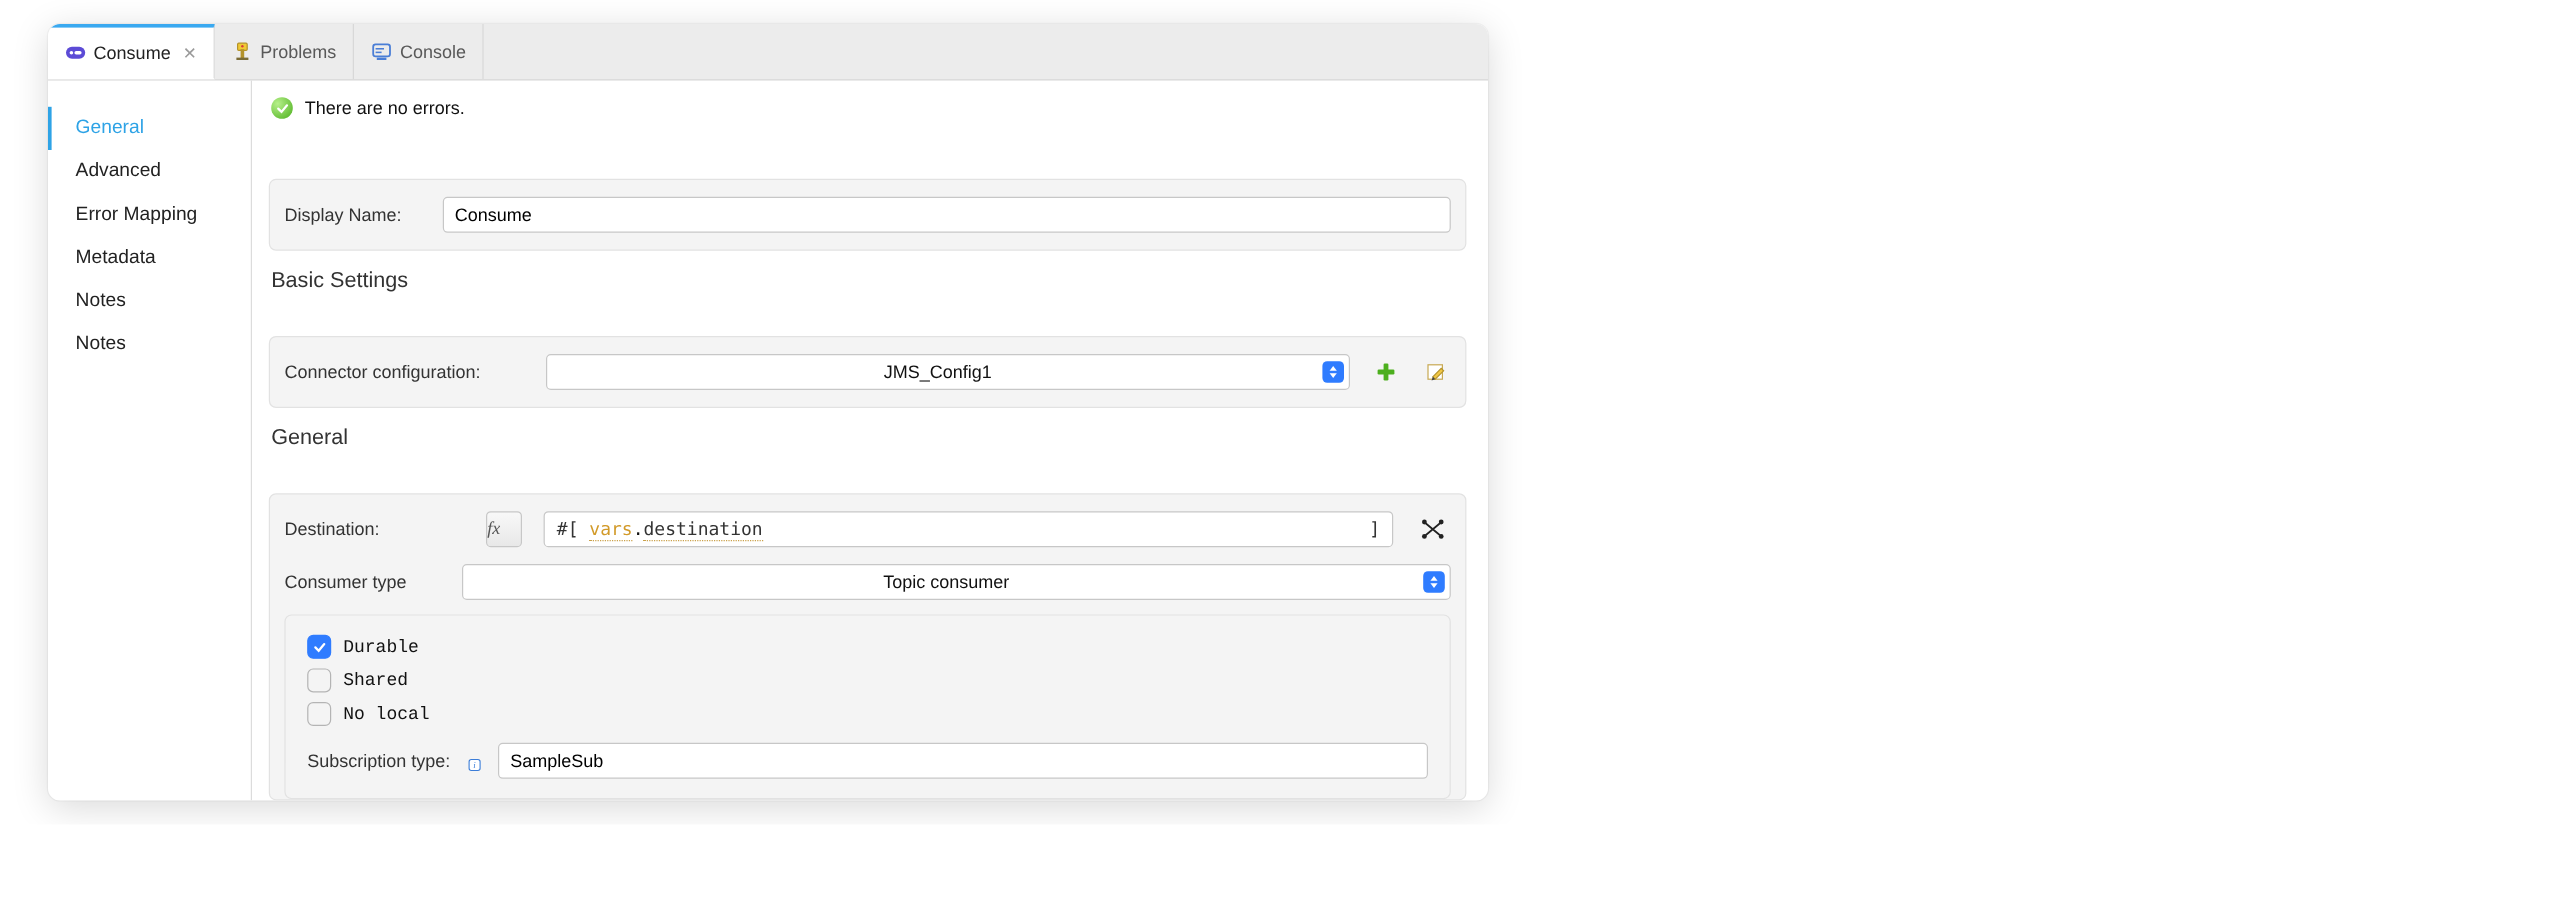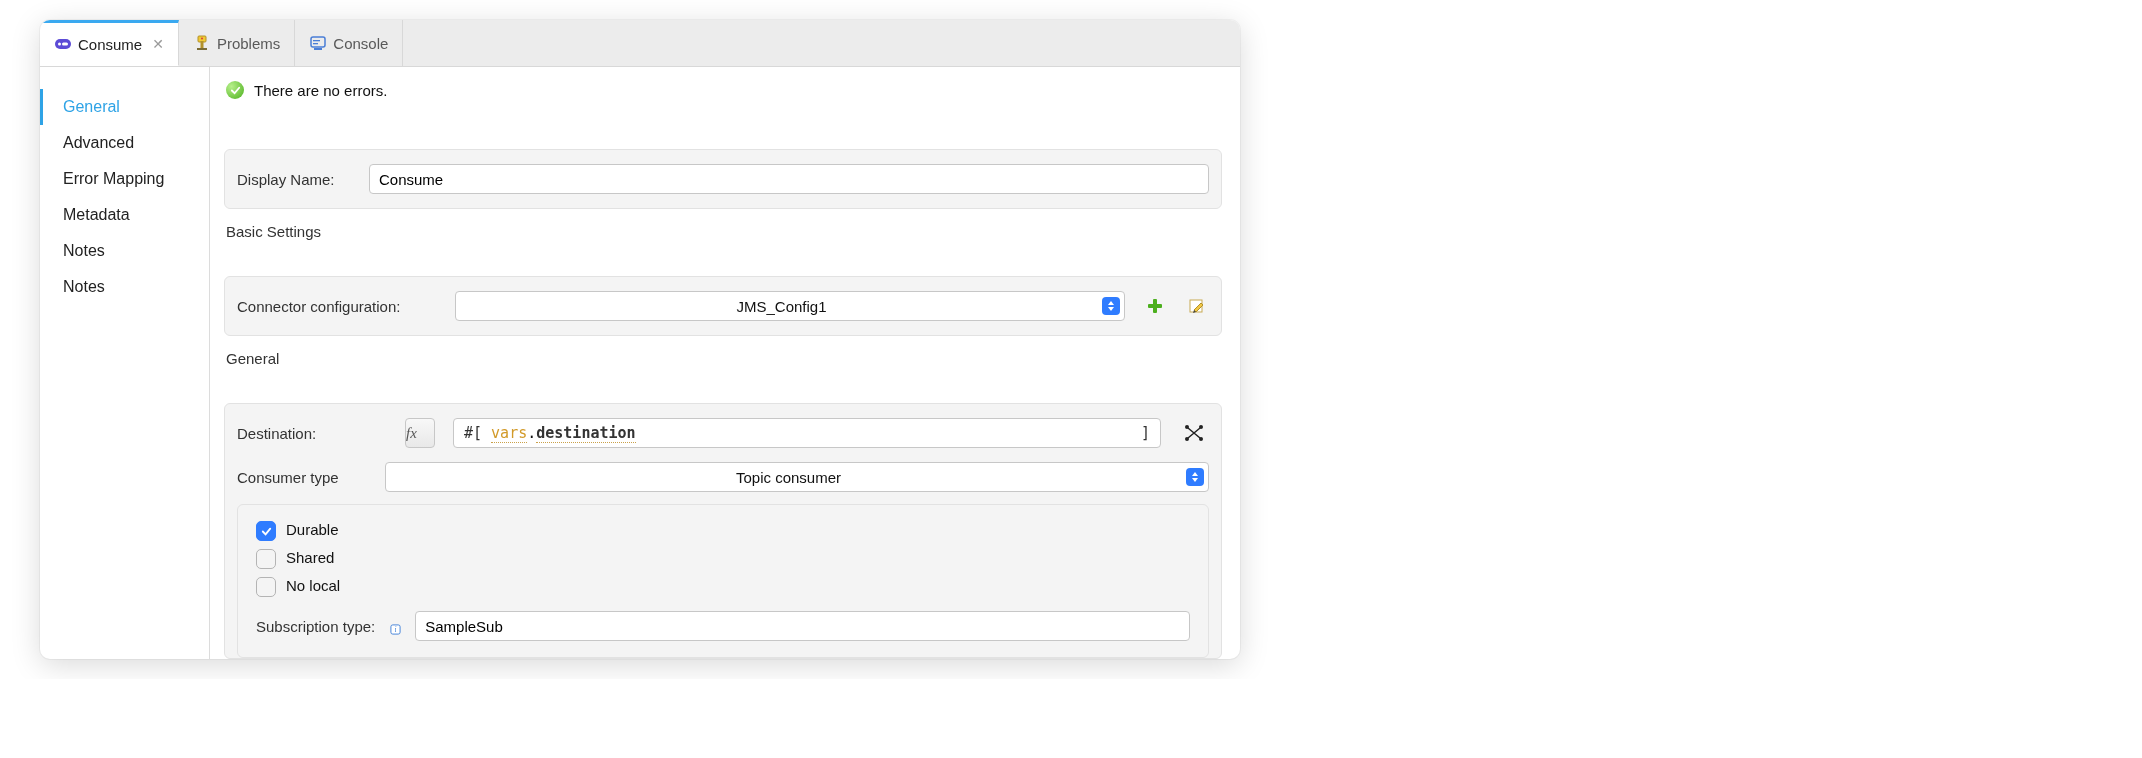--- a/index.html
+++ b/index.html
@@ -84,21 +84,21 @@
     display:flex; align-items:center; justify-content:center;
   }
   .panel {
     background: #f4f4f4;
     border: 1px solid #e2e2e2;
     border-radius: 6px;
     padding: 10px 12px;
     margin-top: 36px;
   }
   .panel-title {
-    font-size:15px;
+    font-size:18px;
     color:#333;
     margin: 4px 0 8px 2px;
   }
   .form-row {
     display:flex;
     align-items:center;
     gap: 12px;
     padding: 4px 0;
   }
   .form-label {
@@ -148,21 +148,21 @@
     display:flex;
     align-items:center;
     background:#fff;
     border:1px solid #c7c7c7;
     border-radius:4px;
     height:30px;
     padding: 0 10px;
   }
   .expr-open, .expr-close { color:#333; }
   .expr-var { color:#d29a29; border-bottom:1px dotted #caa14a; }
-  .expr-prop { color:#333; border-bottom:1px dotted #caa14a;font-weight:bold; }
+  .expr-prop { color:#333; border-bottom:1px dotted #caa14a; }
   .fx-btn {
     width:30px; height:30px;
     border:1px solid #c7c7c7;
     border-radius:4px;
     background: linear-gradient(#f8f8f8,#e8e8e8);
     display:flex; align-items:center; justify-content:flex-start;
     font-style: italic;
     font-family: Georgia, serif;
     color:#555;
     cursor:pointer;
@@ -173,22 +173,23 @@
     cursor:pointer;
   }
   .inner-panel {
     background:#f4f4f4;
     border:1px solid #e2e2e2;
     border-radius:6px;
     padding: 12px 18px 12px 18px;
     margin-top:8px;
   }
   .check-row {
-    display:flex; align-items:flex-start; gap:10px;
+    display:flex; align-items:center; gap:10px;
     padding: 4px 0;
+    font-family: Liberation Mono, monospace;
   }
   .check {
     width:20px; height:20px; border-radius:5px;
     border:1px solid #b4b4b4;
     display:flex; align-items:center; justify-content:center;
     cursor:pointer;
   }
   .check.checked { background:#2f7cff; border-color:#2f7cff; }
   .info-icon {
     width:12px; height:12px;

